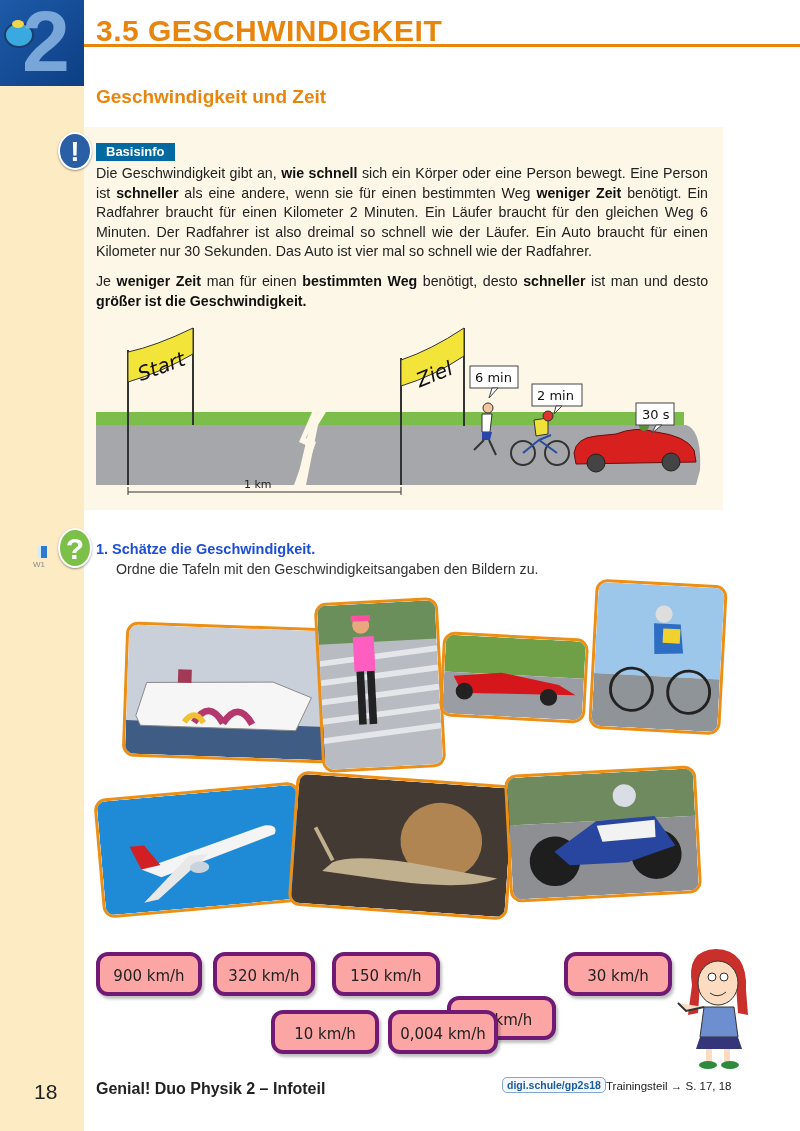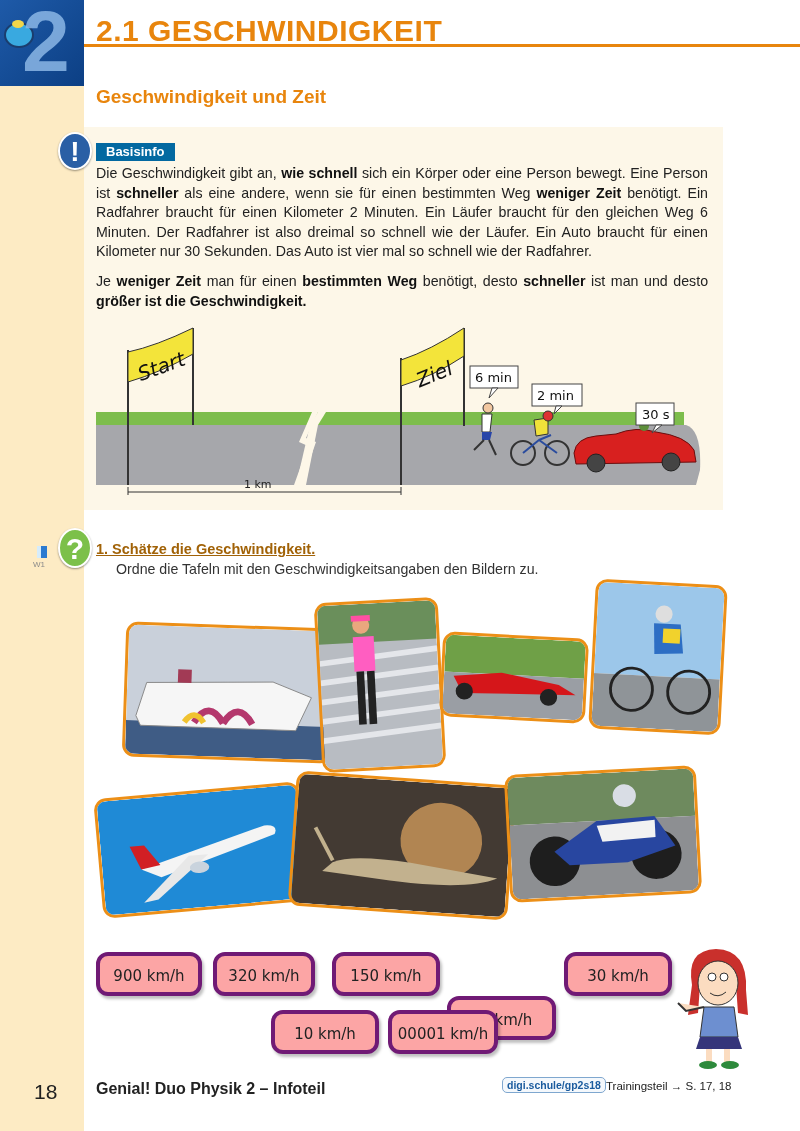--- a/index.html
+++ b/index.html
@@ -23,21 +23,21 @@
   .para b { color: #111; }
   .p1 { top: 164px; }
   .p2 { top: 272px; }
 
   .illustration { position: absolute; left: 96px; top: 320px; width: 612px; height: 175px; }
 
   .task-w { position: absolute; left: 33px; top: 546px; width: 16px; }
   .task-w .bar { width: 10px; height: 12px; background: linear-gradient(90deg,#d6ecfb 40%,#2b7ad0 40%); margin-left: 4px; }
   .task-w .lbl { font-size: 8px; color: #8a8a8a; margin-top: 2px; }
   .q-icon { position: absolute; left: 58px; top: 528px; width: 34px; height: 40px; border-radius: 50%; background: #7cc04a; border: 2px solid #fff; box-shadow: 0 1px 2px rgba(0,0,0,.4); color: #fff; font-weight: bold; font-size: 30px; text-align: center; line-height: 38px; }
-  .task-title { position: absolute; left: 96px; top: 541px; font-size: 14.5px; font-weight: bold; color: #a16207; text-decoration: underline; }
+  .task-title { position: absolute; left: 96px; top: 541px; font-size: 14.5px; font-weight: bold; color: #1d4ed8; }
   .task-desc { position: absolute; left: 116px; top: 561px; font-size: 14.2px; color: #333; }
 
   .photo { position: absolute; border: 3px solid #ec8f17; border-radius: 12px; overflow: hidden; }
   .photo svg { display: block; width: 100%; height: 100%; }
 
   .tile { position: absolute; height: 44px; border: 4px solid #701a75; border-radius: 12px; background: #fca5a5; box-shadow: 2px 3px 3px rgba(0,0,0,.25); font-family: "DejaVu Sans", sans-serif; font-size: 15px; color: #222; text-align: center; line-height: 40px; cursor: grab; }
 
   .girl { position: absolute; left: 676px; top: 945px; width: 82px; height: 125px; }
 
   .footer-page { position: absolute; left: 34px; top: 1080px; font-size: 21px; color: #222; }
@@ -47,21 +47,21 @@
 </style>
 </head>
 <body>
 
 <div class="margin-strip"></div>
 <div class="chapter-badge">
   <div class="chapter-bubble"></div>
   <span class="chapter-num">2</span>
 </div>
 
-<div class="title">2.1 GESCHWINDIGKEIT</div>
+<div class="title">3.5 GESCHWINDIGKEIT</div>
 <div class="title-rule"></div>
 <div class="subtitle">Geschwindigkeit und Zeit</div>
 
 <div class="info-box"></div>
 <div class="excl-icon">!</div>
 <div class="basis-label">Basisinfo</div>
 <div class="para p1"><span>Die Geschwindigkeit gibt an, </span><b>wie schnell</b><span> sich ein Körper oder eine Person bewegt. Eine Person ist </span><b>schneller</b><span> als eine andere, wenn sie für einen bestimmten Weg </span><b>weniger Zeit</b><span> benötigt. Ein Radfahrer braucht für einen Kilometer 2 Minuten. Ein Läufer braucht für den gleichen Weg 6 Minuten. Der Radfahrer ist also dreimal so schnell wie der Läufer. Ein Auto braucht für einen Kilometer nur 30 Sekunden. Das Auto ist vier mal so schnell wie der Radfahrer.</span></div>
 <div class="para p2"><span>Je </span><b>weniger Zeit</b><span> man für einen </span><b>bestimmten Weg</b><span> benötigt, desto </span><b>schneller</b><span> ist man und desto </span><b>größer ist die Geschwindigkeit.</b></div>
 
 <svg class="illustration" viewBox="0 0 612 175">
@@ -200,21 +200,21 @@
     <circle cx="120" cy="25" r="12" fill="#d9dde5"></circle>
   </svg>
 </div>
 
 <div class="tile" style="left:96px;top:952px;width:106px;">900 km/h</div>
 <div class="tile" style="left:213px;top:952px;width:102px;">320 km/h</div>
 <div class="tile" style="left:332px;top:952px;width:108px;">150 km/h</div>
 <div class="tile" style="left:447px;top:952px;width:109px;margin-top:44px;">40 km/h</div>
 <div class="tile" style="left:564px;top:952px;width:108px;">30 km/h</div>
 <div class="tile" style="left:271px;top:1010px;width:108px;">10 km/h</div>
-<div class="tile" style="left:388px;top:1010px;width:110px;">00001 km/h</div>
+<div class="tile" style="left:388px;top:1010px;width:110px;">0,004 km/h</div>
 
 <svg class="girl" viewBox="0 0 82 125">
   <path d="M16 40 Q10 5 40 4 Q72 5 70 45 L72 70 L62 68 L60 40 L24 40 L22 68 L12 70 Z" fill="#c9302c"></path>
   <ellipse cx="42" cy="38" rx="20" ry="22" fill="#fbdcc0" stroke="#333"></ellipse>
   <circle cx="36" cy="32" r="4" fill="#fff" stroke="#333"></circle>
   <circle cx="48" cy="32" r="4" fill="#fff" stroke="#333"></circle>
   <path d="M34 48 Q42 54 50 47" stroke="#333" fill="none"></path>
   <path d="M28 62 L58 62 L62 92 L24 92 Z" fill="#6d8fd0" stroke="#333"></path>
   <path d="M24 92 L62 92 L66 104 L20 104 Z" fill="#35357a"></path>
   <path d="M28 62 L10 66 L2 58" stroke="#333" fill="#fbdcc0" stroke-width="2"></path>

